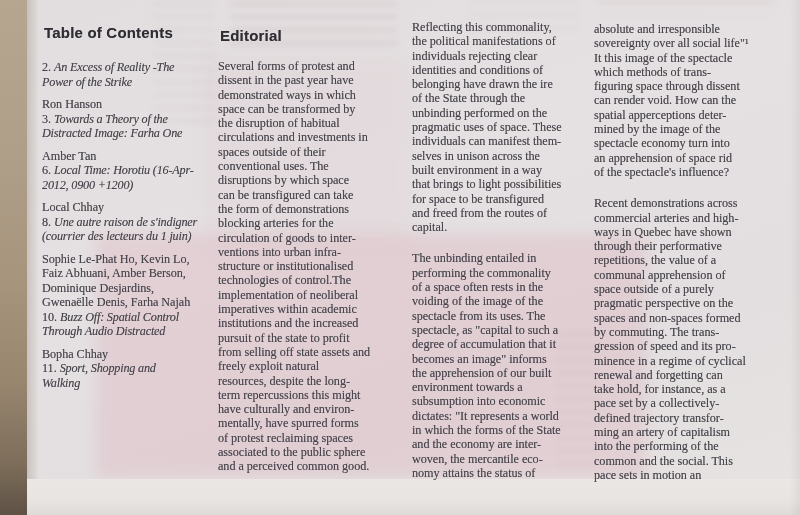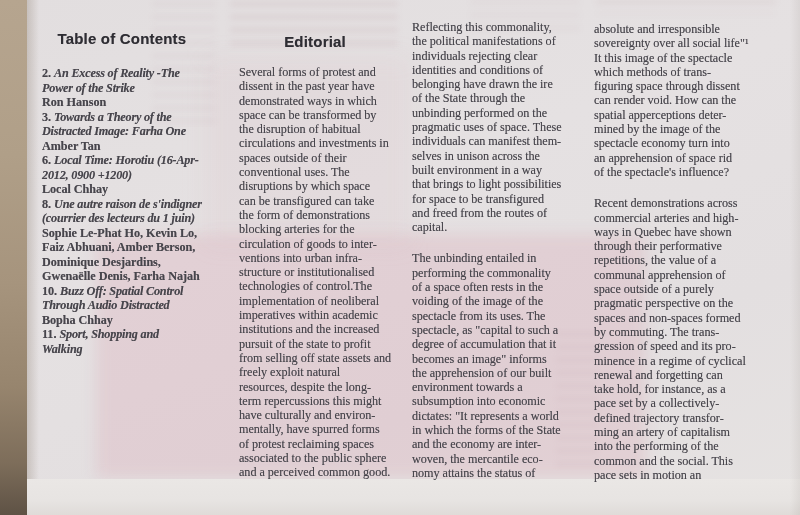--- a/index.html
+++ b/index.html
@@ -31,29 +31,29 @@
   .g3{left:152px;top:2px;width:64px;height:125px;opacity:.3;}
   .g4{left:556px;top:332px;width:42px;height:140px;opacity:.3;}
   .g5{left:470px;top:0;width:110px;height:36px;opacity:.25;}
 
   
   .col{position:absolute;color:#47454c;font-size:12.2px;line-height:14.3px;letter-spacing:-0.05px;
        text-shadow:0 0 0.5px rgba(71,69,76,0.5);}
   .col p{margin:0;white-space:pre;}
   .col .par{margin-bottom:17px;}
   .heading{font-family:"Liberation Sans","DejaVu Sans",sans-serif;font-weight:700;font-size:15px;
-       line-height:17px;color:#2e2d33;letter-spacing:0.2px;margin:8px;white-space:normal;text-align:center;}
+       line-height:17px;color:#2e2d33;letter-spacing:0.2px;margin:2px;white-space:normal;}
 
   #col-toc{left:42px;top:22px;font-size:12.2px;line-height:14.5px;}
   #col-toc .heading{margin-bottom:19px;}
-  .toc-item{margin:0 0 14px 0;white-space:normal !important;font-weight:bold;}
+  .toc-item{margin:0 0 14px 0;white-space:normal !important;}
   .toc-title{font-style:italic;white-space:pre;letter-spacing:-0.2px;}
-  .toc-authors{display:block;white-space:pre;}
+  .toc-authors{display:block;white-space:pre;margin-top:8px;}
 
-  #col-editorial{left:239px;top:25px;}
+  #col-editorial{left:218px;top:25px;}
   #col-editorial .heading{margin-bottom:15px;}
   #col3{left:412px;top:20px;}
   #col4{left:594px;top:22px;}
 </style>
 </head>
 <body>
 
 <div class="page">
 
   <div class="scan-strip"></div>

